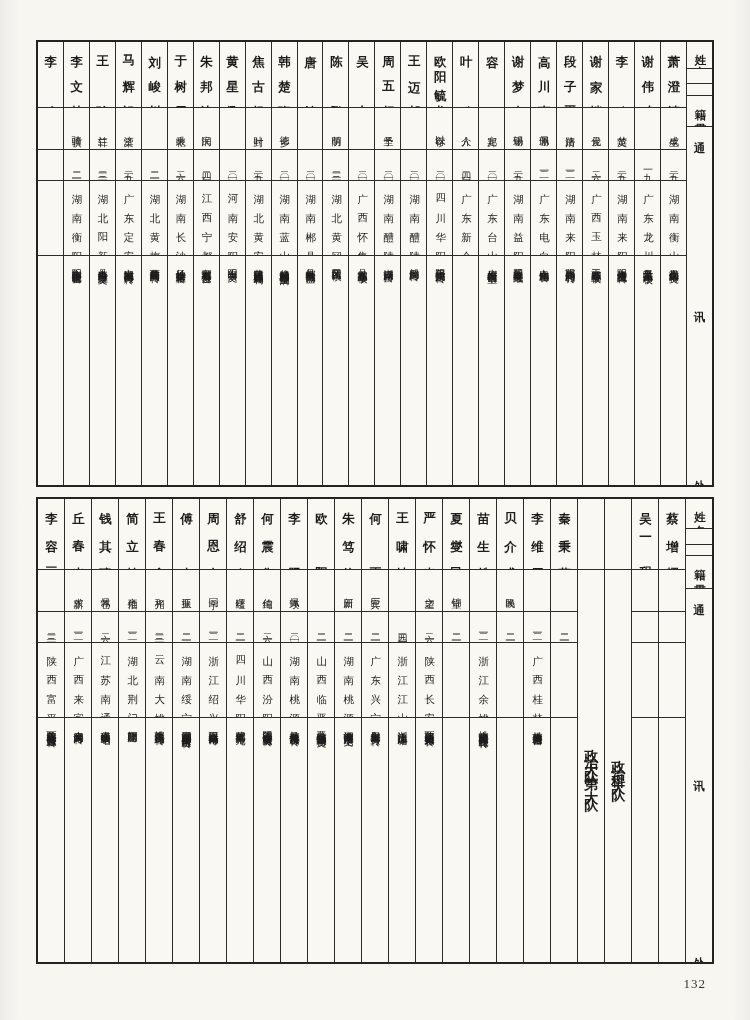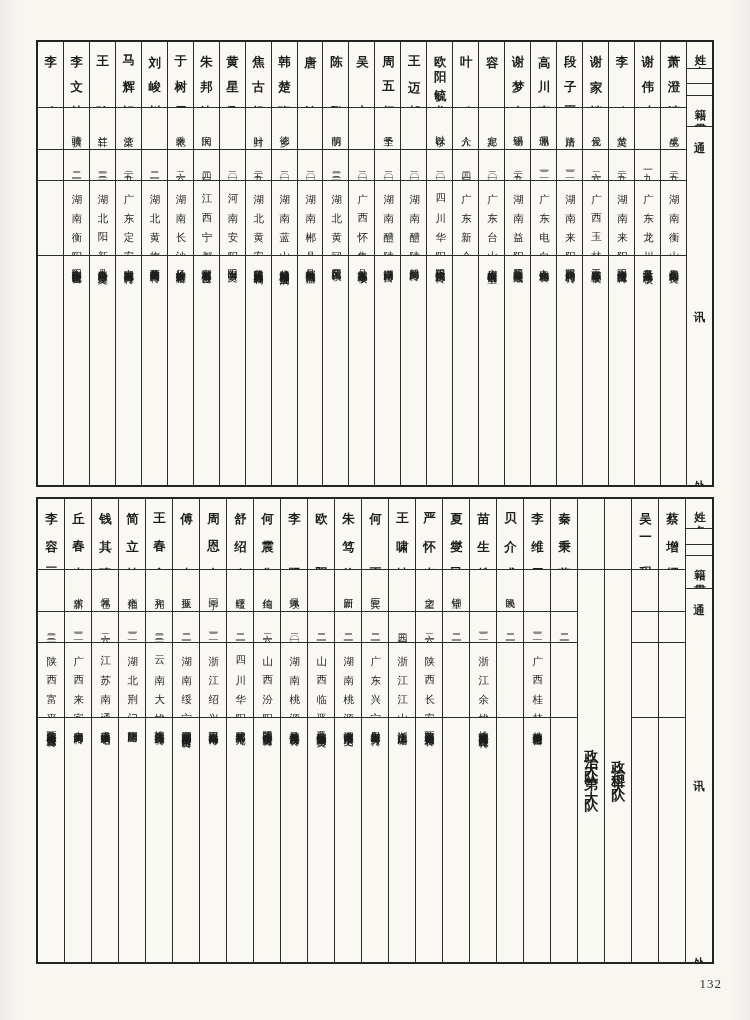--- a/index.html
+++ b/index.html
@@ -49,21 +49,21 @@
     letter-spacing:0.5px;
   }
   .fill{height:calc(100% - 8px);text-align:justify;text-align-last:justify;}
   .name-cell .v{font-size:12.5px;font-weight:700;letter-spacing:1px;}
   .zi-cell .v,.age-cell .v{letter-spacing:1px;}
   .native-cell .v{font-size:10.5px;}
   .addr-cell .v{line-height:12px;max-height:100%;}
   .sec{font-size:14px;font-weight:700;letter-spacing:7px;line-height:1.1;}
   .header-col .v{font-weight:700;font-size:11.5px;}
   .page-number{
-    position:absolute;right:28px;top:976px;
+    position:absolute;right:44px;top:976px;
     font-size:13px;color:#333;letter-spacing:1px;
   }
 </style>
 </head>
 <body>
 
 <div class="page">
   <div class="content">
 
     <div class="rtable t-top" id="table-top">

